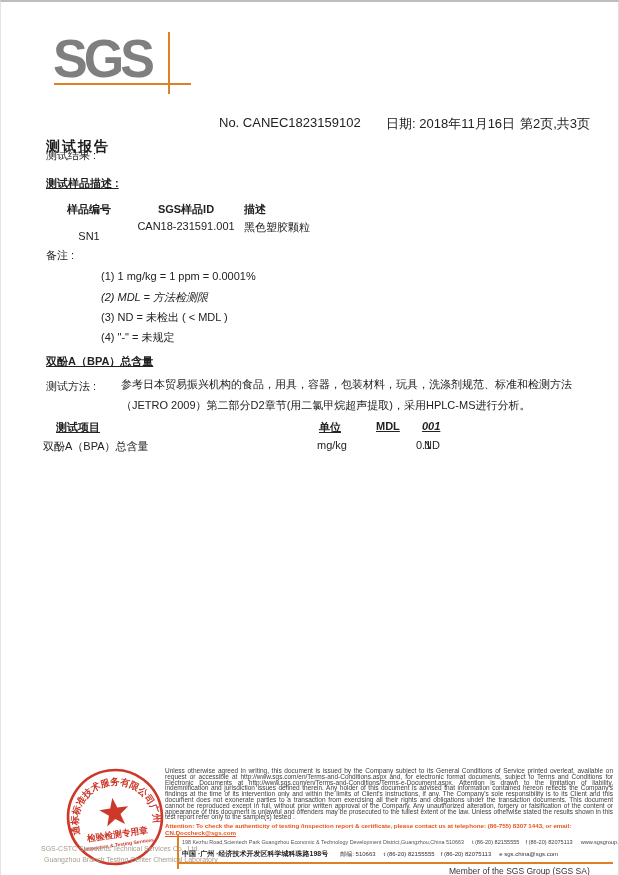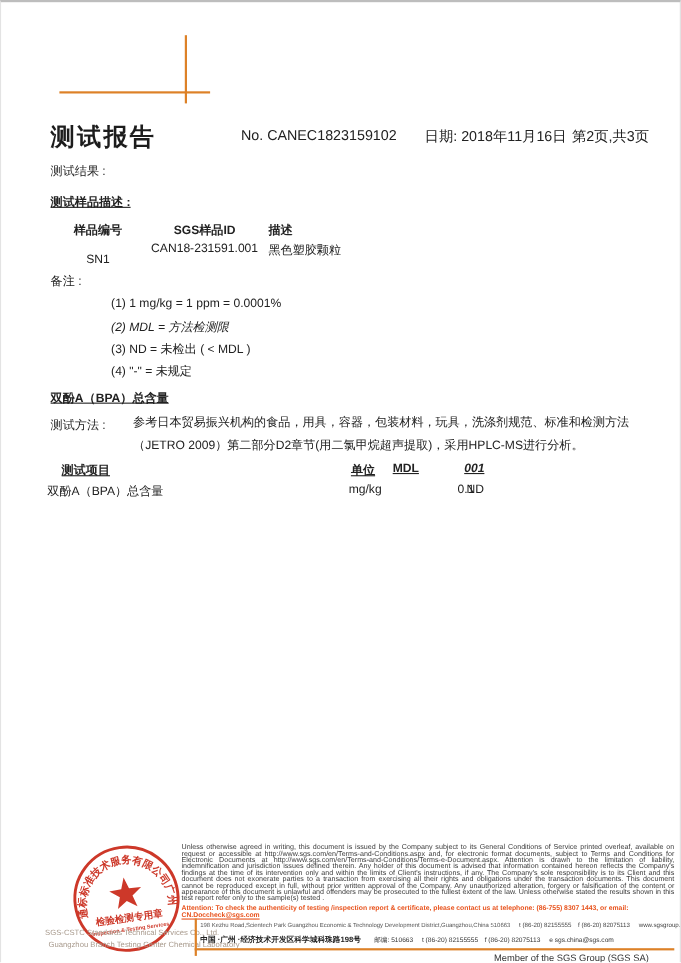--- a/index.html
+++ b/index.html
@@ -7,21 +7,21 @@
     position:relative;width:619px;height:875px;background:#fff;
     border-top:2px solid #bdbdbd;border-left:1px solid #e3e3e3;border-right:1px solid #dcdcdc;
     box-sizing:border-box;overflow:hidden;
     font-family:"Liberation Sans",sans-serif;color:#1c1c1c;
   }
   .abs{position:absolute;}
   
   .logo-text{font-size:52px;font-weight:bold;color:#7f7f7f;letter-spacing:-4px;line-height:1;transform:scale(1,1.04);}
   .hline-logo{height:2px;background:#dd8127;}
   .vline-logo{width:2px;background:#dd8127;}
-  .report-title{font-size:22px;font-weight:bold;letter-spacing:2px;}
+  .report-title{font-size:14px;font-weight:bold;letter-spacing:2px;margin-top:28px;}
   .hdr-meta{font-size:13px;font-weight:normal;color:#222;}
   
   .lbl{font-size:11px;color:#222;}
   .b{font-weight:bold;}
   .u{text-decoration:underline;}
   .i{font-style:italic;}
   .cell{font-size:11px;color:#222;}
   .ctr{text-align:center;}
   .method-text{font-size:11px;line-height:21px;width:462px;color:#222;}
   
@@ -38,20 +38,23 @@
   .foot-vline{width:2px;background:#dd8127;}
   .foot-hline{height:2px;background:#dd8127;}
   .member{font-size:8.5px;color:#333;}
   .gap8{margin-left:8px;} .gap12{margin-left:12px;} .gap6{margin-left:6px;}
 </style>
 </head>
 <body>
 
 <div class="page">
 
+  <div class="abs" style="left:52px;top:30px;">
+    <div class="logo-text">SGS</div>
+  </div>
   <div class="abs hline-logo" style="left:53px;top:81px;width:137px;"></div>
   <div class="abs vline-logo" style="left:167px;top:30px;height:62px;"></div>
 
   <div class="abs report-title" style="left:45px;top:108px;">测试报告</div>
   <div class="abs hdr-meta" style="left:218px;top:113px;">No. CANEC1823159102</div>
   <div class="abs hdr-meta" style="left:385px;top:113px;">日期: 2018年11月16日</div>
   <div class="abs hdr-meta" style="left:519px;top:113px;">第2页,共3页</div>
 
   <div class="abs lbl" style="left:45px;top:146px;">测试结果 :</div>
 
@@ -70,21 +73,21 @@
   <div class="abs cell" style="left:100px;top:308px;">(3) ND = 未检出 ( &lt; MDL )</div>
   <div class="abs cell" style="left:100px;top:328px;">(4) "-" = 未规定</div>
 
   <div class="abs lbl b u" style="left:45px;top:352px;">双酚A（BPA）总含量</div>
 
   <div class="abs lbl" style="left:45px;top:377px;">测试方法 :</div>
   <div class="abs method-text" style="left:120px;top:372px;">参考日本贸易振兴机构的食品，用具，容器，包装材料，玩具，洗涤剂规范、标准和检测方法（JETRO 2009）第二部分D2章节(用二氯甲烷超声提取)，采用HPLC-MS进行分析。</div>
 
   <div class="abs cell b u" style="left:55px;top:418px;">测试项目</div>
   <div class="abs cell b u" style="left:318px;top:418px;">单位</div>
-  <div class="abs cell b u" style="left:356px;top:418px;text-decoration:underline;">MDL</div>
+  <div class="abs cell b u" style="left:375px;top:418px;text-decoration:underline;">MDL</div>
   <div class="abs cell b u i" style="left:421px;top:418px;">001</div>
   <div class="abs cell" style="left:42px;top:437px;">双酚A（BPA）总含量</div>
   <div class="abs cell" style="left:316px;top:437px;">mg/kg</div>
   <div class="abs cell" style="left:370px;top:437px;margin-left:45px;">0.1</div>
   <div class="abs cell" style="left:423px;top:437px;">ND</div>
 
   <div class="abs stamp-wrap" style="left:60px;top:764px;width:108px;height:102px;">
     <svg width="108" height="102" viewBox="0 0 104 100">
       <circle cx="52" cy="50" r="46" fill="none" stroke="#cd3829" stroke-width="2.6"></circle>
       <polygon points="52,31 55.5,41.1 66.3,41.4 57.7,47.9 60.8,58.1 52,52 43.2,58.1 46.3,47.9 37.7,41.4 48.5,41.1" fill="#cd3829"></polygon>

